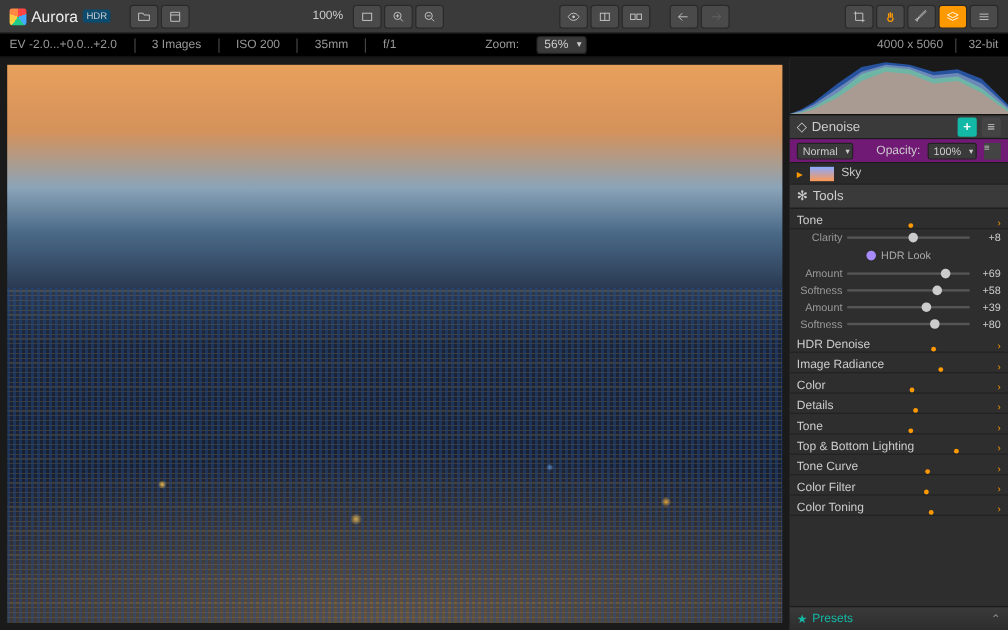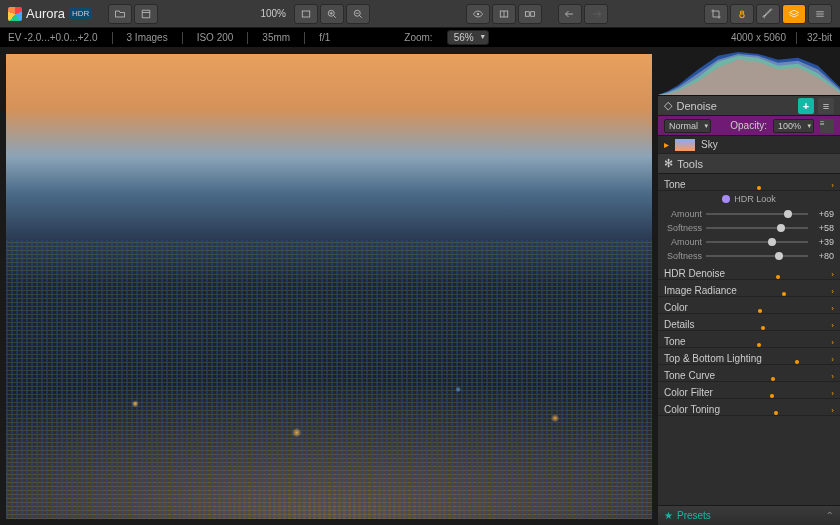--- a/index.html
+++ b/index.html
@@ -229,20 +229,27 @@
       <span>Tools</span>
     </div>
 
     <div class="tools-body">
       <div class="tool-row">
         <span>Tone</span>
           <span class="dot"></span>
           <span class="chev">›</span>
       </div>
 
+      <div class="slider-row">
+        <span class="lbl">Clarity</span>
+        <span class="track">
+            <span class="thumb" style="left:54%"></span>
+          </span>
+        <span class="val">+8</span>
+      </div>
 
       <div class="sub-header">
         <span class="bullet" style="background:#a78bfa"></span>
         <span>HDR Look</span>
       </div>
       <div class="slider-row">
         <span class="lbl">Amount</span>
         <span class="track">
             <span class="thumb" style="left:80%"></span>
           </span>

